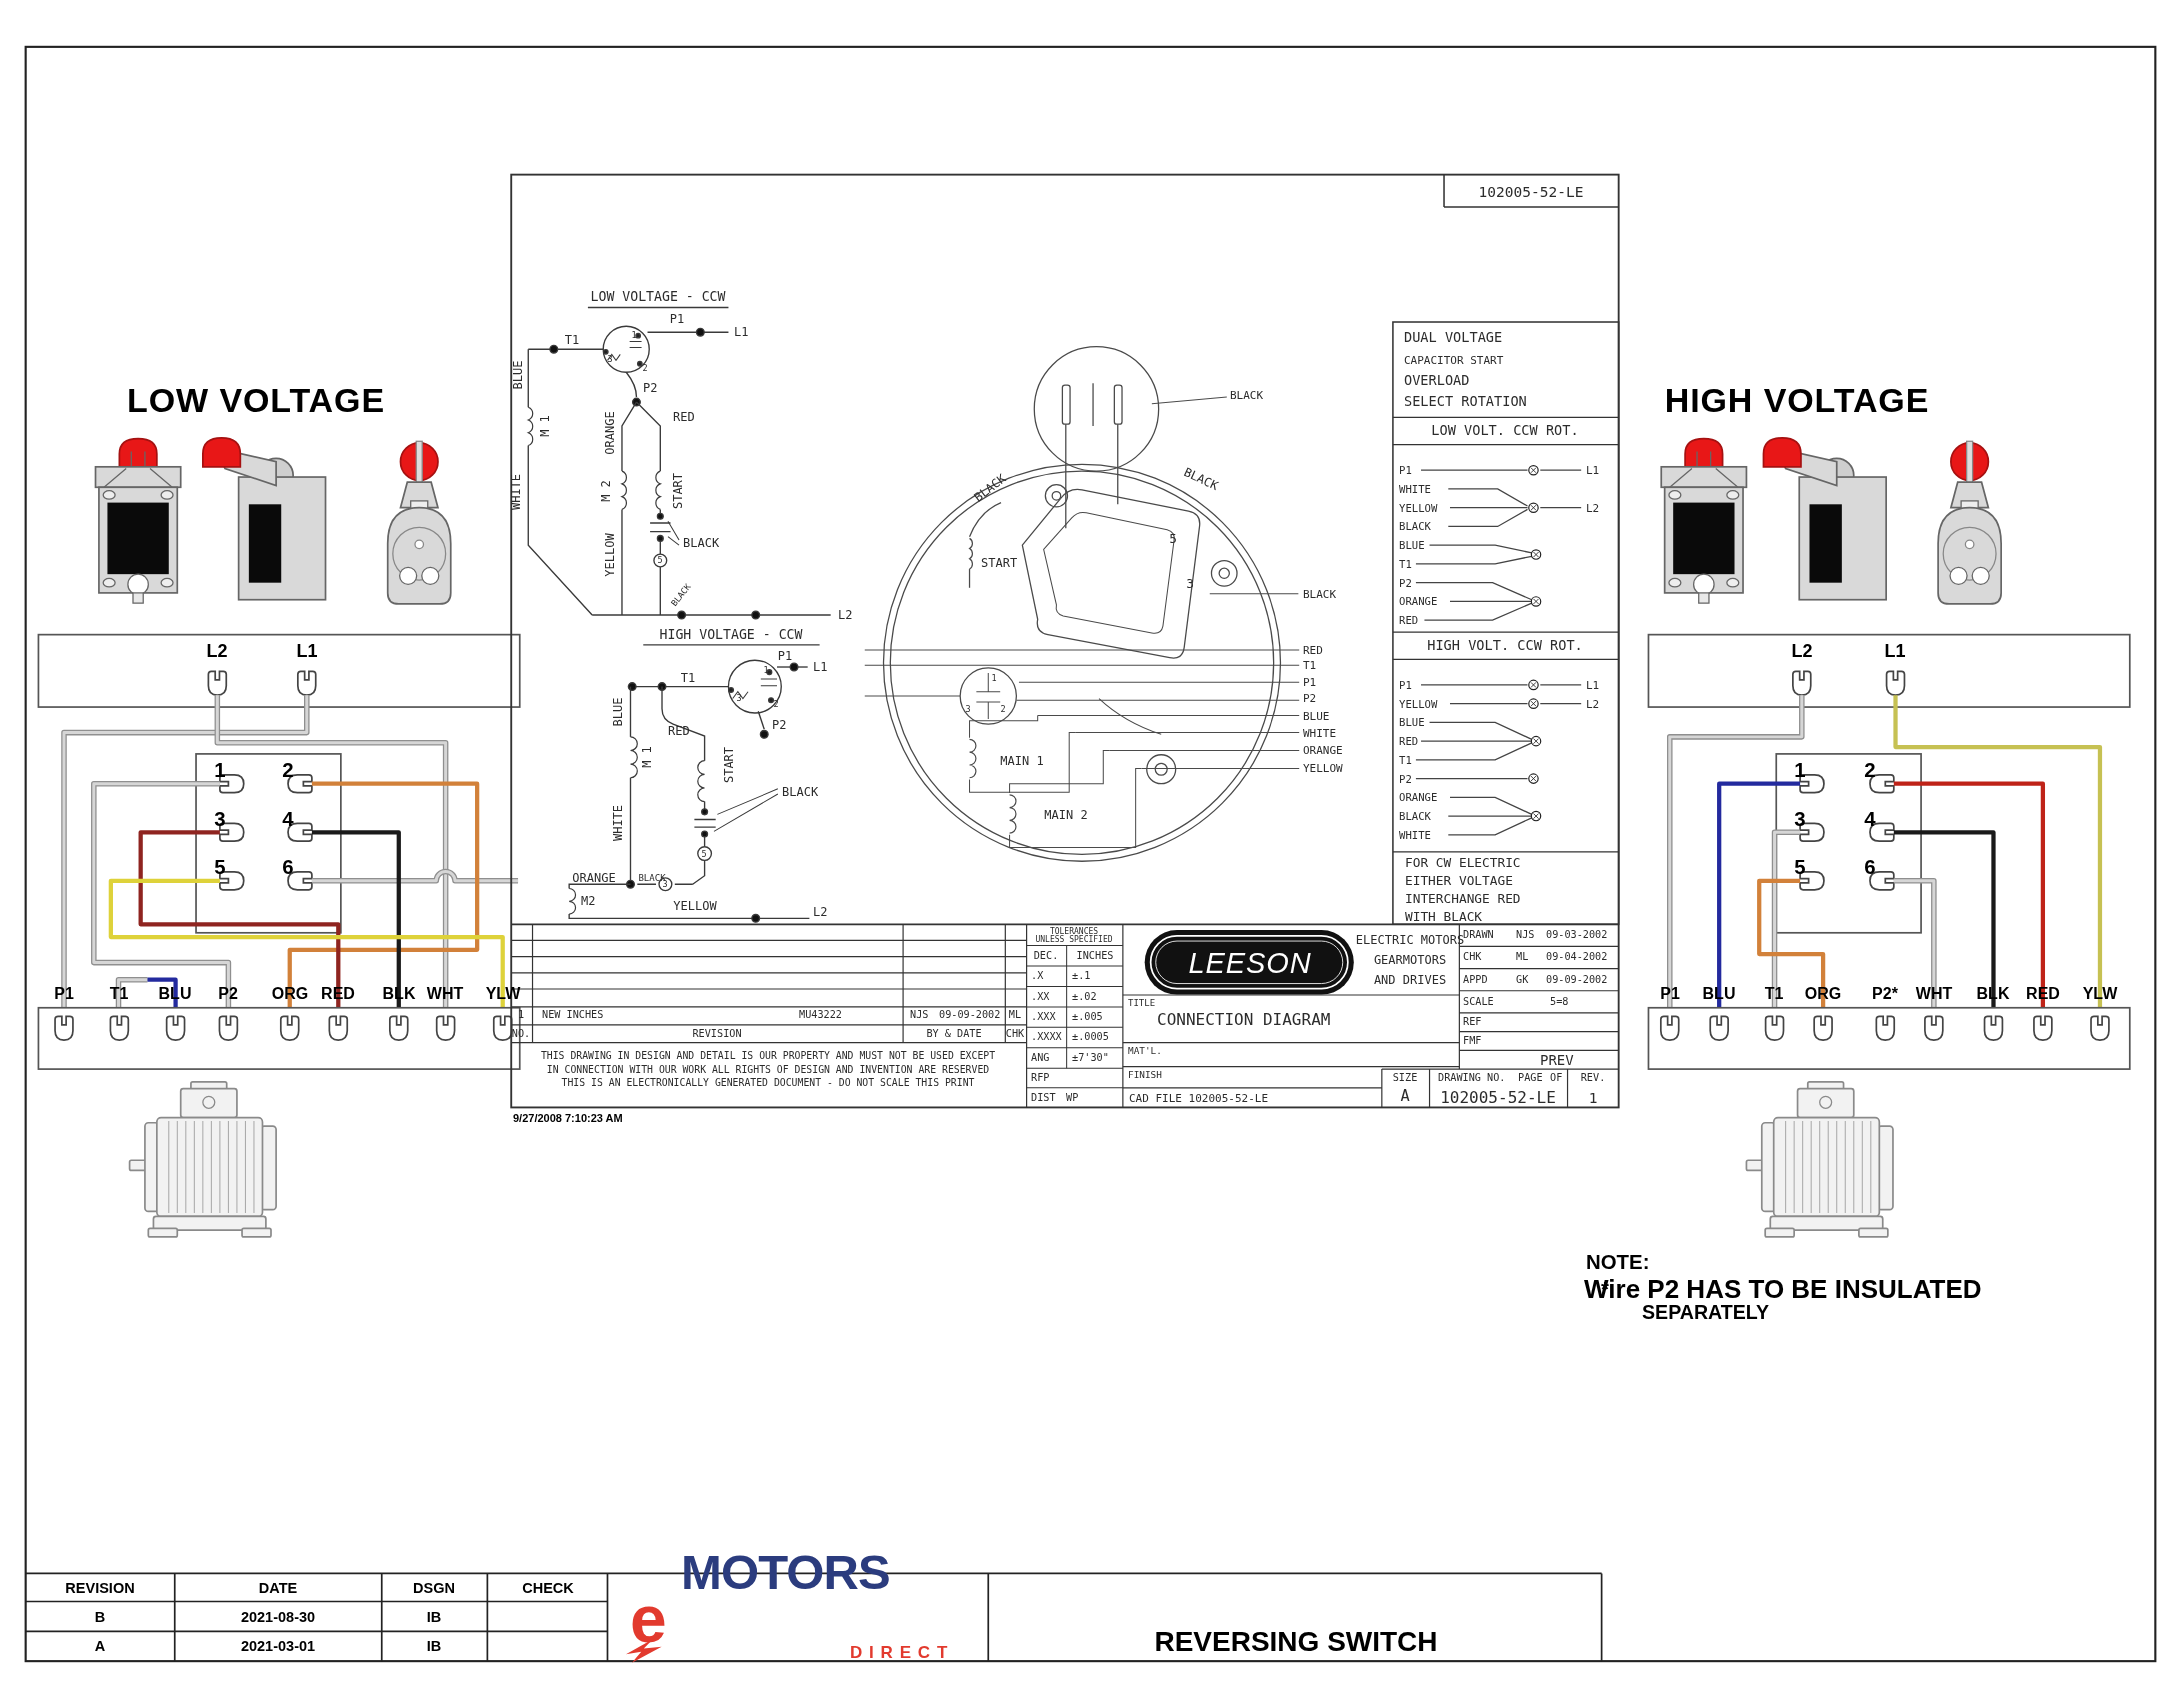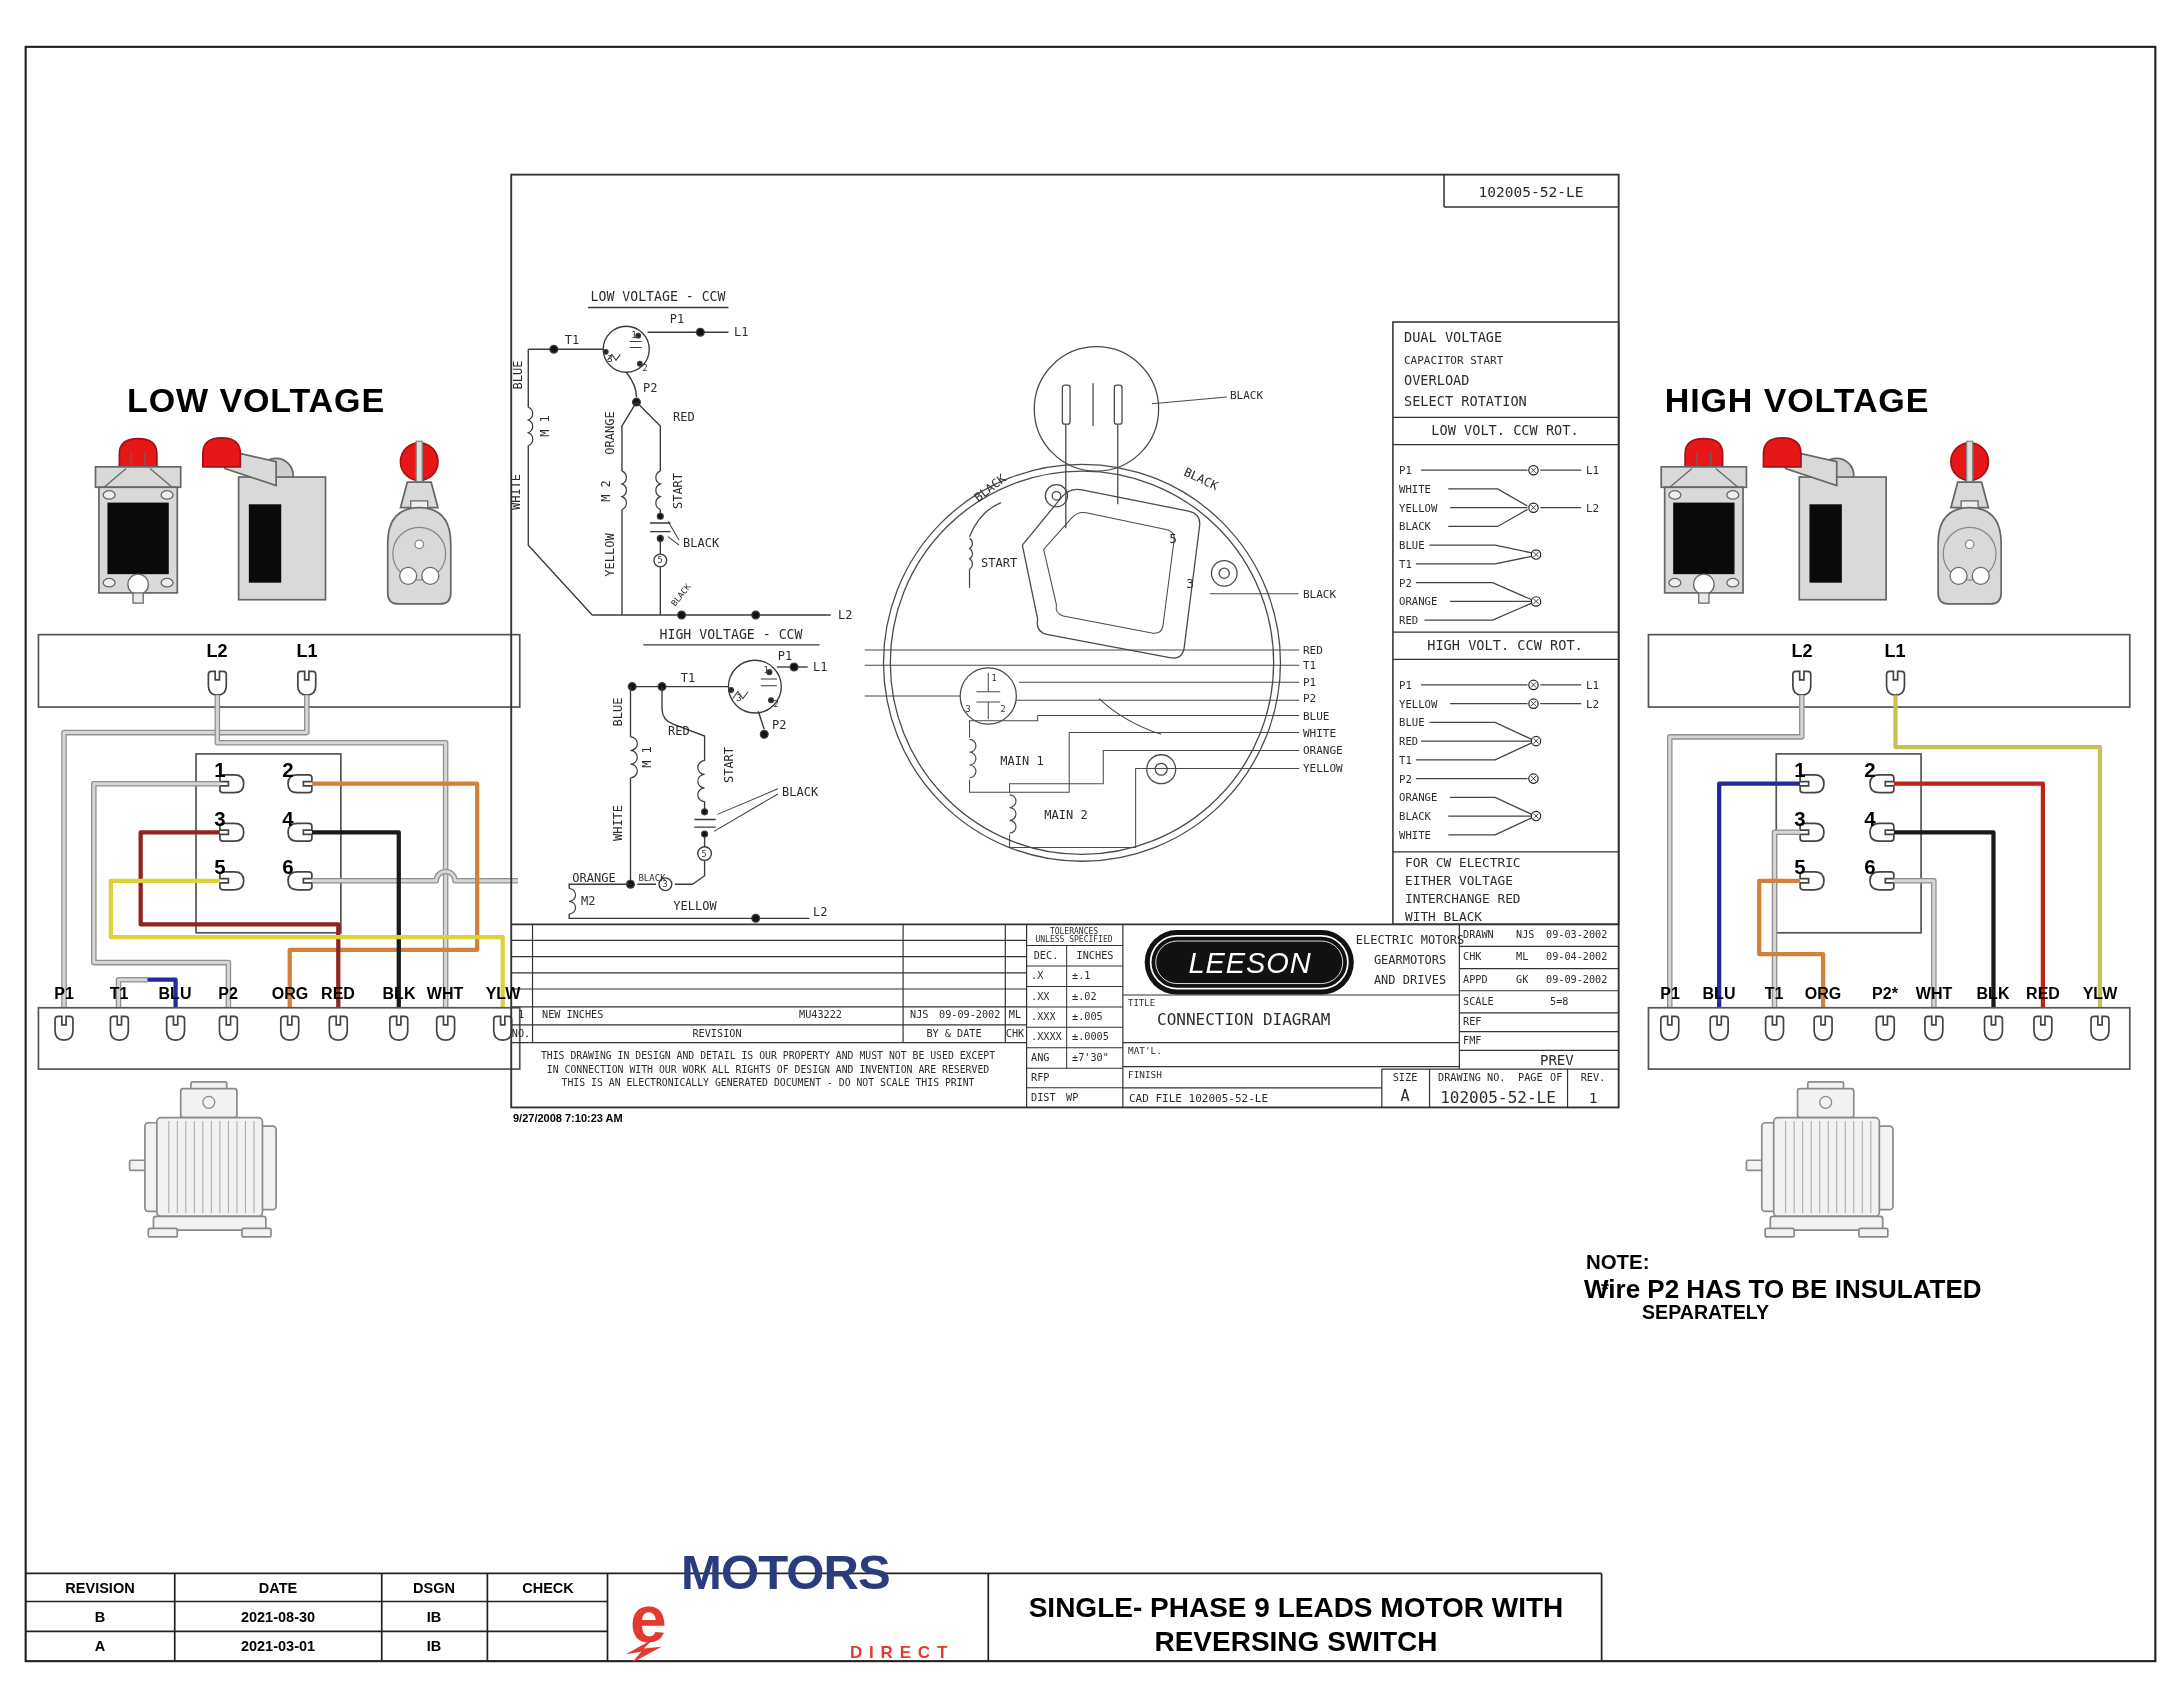--- a/index.html
+++ b/index.html
@@ -539,17 +539,16 @@
 <div class="t b c" style="left:278px;top:1646px;font-size:14.5px">2021-03-01</div>
 <div class="t b c" style="left:434px;top:1646px;font-size:14.5px">IB</div>
 
 <div class="t" style="left:630px;top:1586px;font-size:66px;font-weight:bold;color:#e23a2e;font-family:'Liberation Sans',sans-serif">e</div>
 <div class="t" style="left:681px;top:1548px;font-size:49px;font-weight:bold;color:#2b3c7e;letter-spacing:-0.9px;font-family:'Liberation Sans',sans-serif">MOTORS</div>
 <svg class="art" width="39" height="25.6" style="left:626px;top:1639px" viewBox="0 0 46 30">
   <polygon points="0,18 32,0 21,11 42,9 7,28 18,15" fill="#e23a2e"></polygon>
 </svg>
 <div class="t" style="left:850px;top:1644px;font-size:17px;font-weight:bold;color:#e23a2e;letter-spacing:6.8px;font-family:'Liberation Sans',sans-serif">DIRECT</div>
 
-<div class="t b c" style="left:1296px;top:1608px;font-size:28px">SINGLE- PHASE 9 LEADS MOTOR WITH</div>
 <div class="t b c" style="left:1296px;top:1642px;font-size:28px">REVERSING SWITCH</div>
 
 </div>
 
 
 </body></html>

